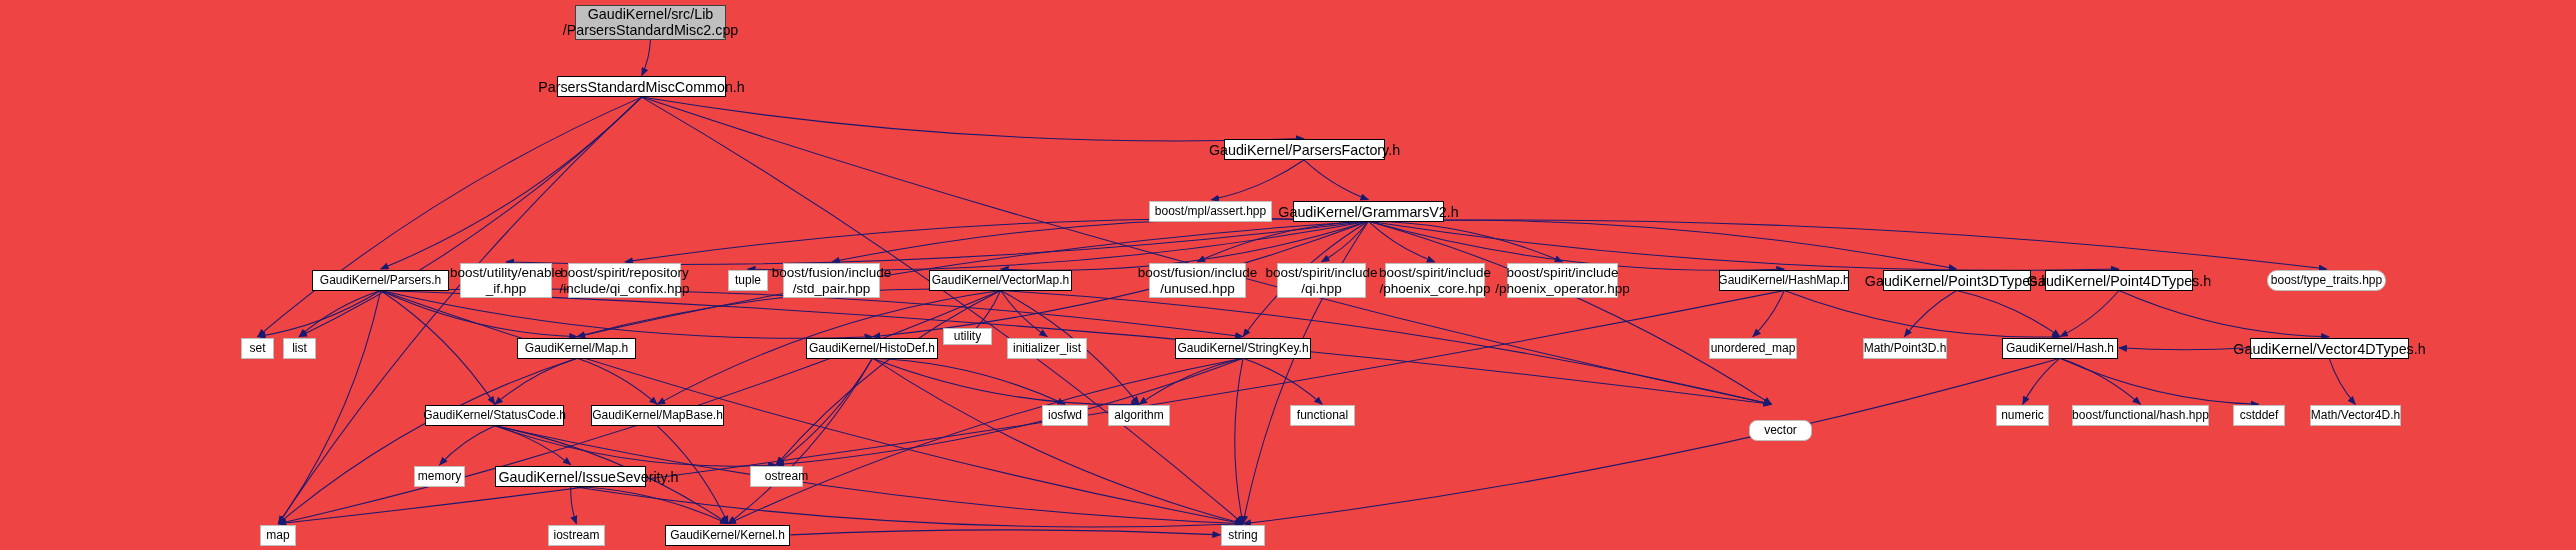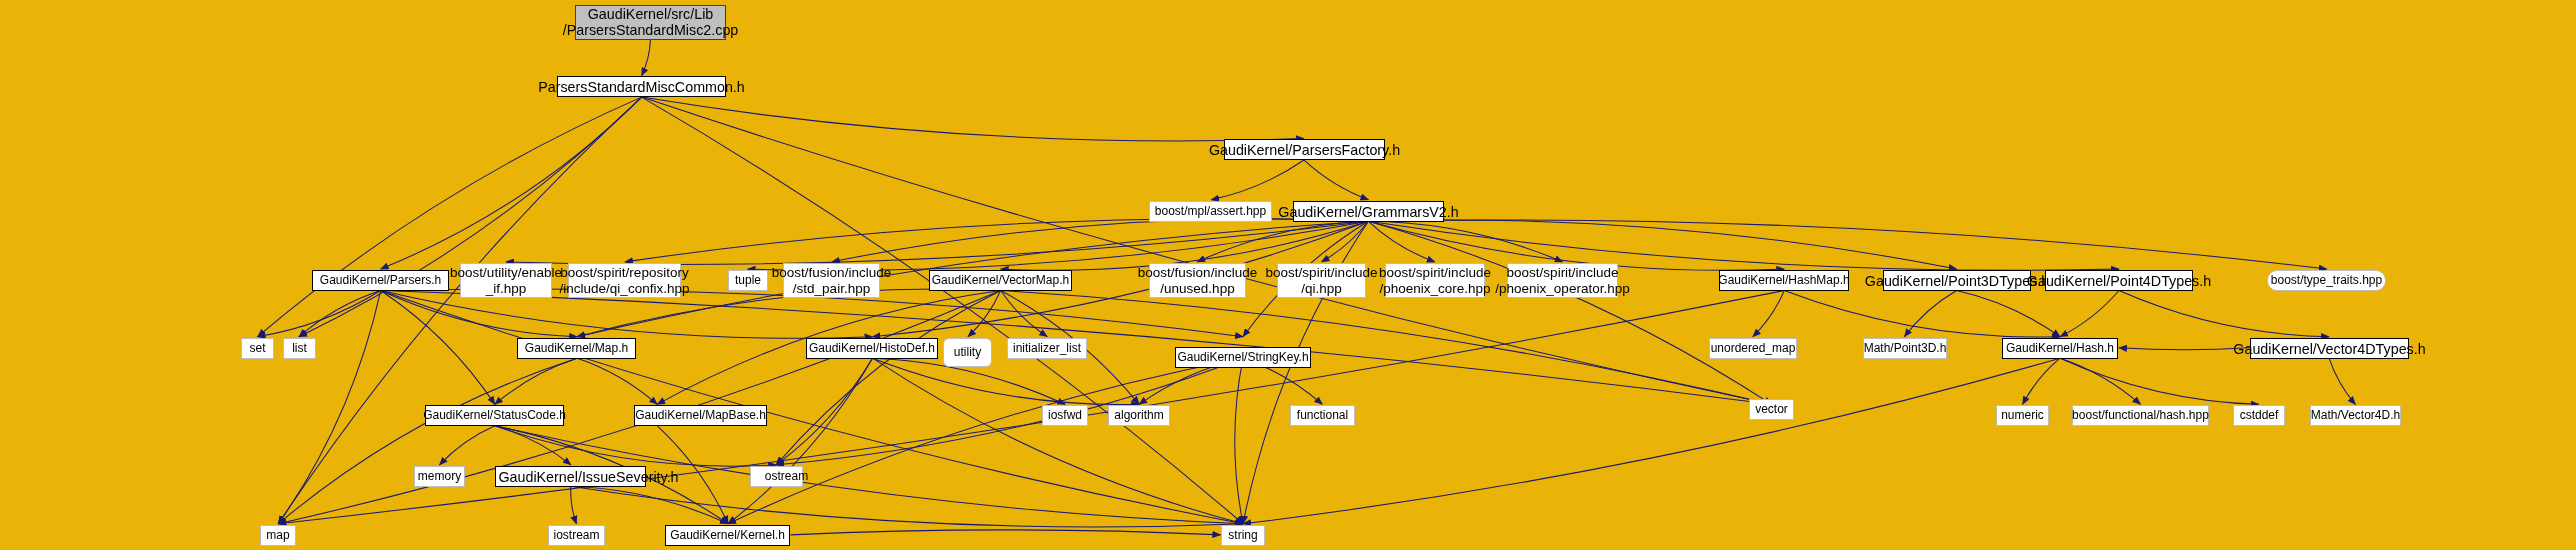--- a/index.html
+++ b/index.html
@@ -7,21 +7,21 @@
     padding: 0;
     background: #ffffff;
   }
   body {
     font-family: "Liberation Sans", sans-serif;
   }
   #graph-root {
     position: relative;
     width: 2576px;
     height: 550px;
-    background: #eab308;
+    background: #ef4444;
     overflow: hidden;
   }
   #edge-layer {
     position: absolute;
     left: 0;
     top: 0;
     width: 2576px;
     height: 550px;
   }
   .node {
@@ -166,33 +166,33 @@
       <div class="node" style="left: 1507px; top: 263px; width: 111px; height: 35px; font-size: 13.5px;">boost/spirit/include
 /phoenix_operator.hpp</div>
       <div class="node header" style="left: 1719px; top: 270px; width: 130px; height: 21px;">GaudiKernel/HashMap.h</div>
       <div class="node header" style="left: 1883px; top: 270px; width: 148px; height: 21px; font-size: 14.3px;">GaudiKernel/Point3DTypes.h</div>
       <div class="node header" style="left: 2045px; top: 270px; width: 148px; height: 21px; font-size: 14.3px;">GaudiKernel/Point4DTypes.h</div>
       <div class="node" style="left: 2267px; top: 270px; width: 119px; height: 21px; border-radius: 10px;">boost/type_traits.hpp</div>
       <div class="node" style="left: 241px; top: 338px; width: 33px; height: 21px;">set</div>
       <div class="node" style="left: 283px; top: 338px; width: 33px; height: 21px;">list</div>
       <div class="node header" style="left: 517px; top: 338px; width: 119px; height: 21px;">GaudiKernel/Map.h</div>
       <div class="node header" style="left: 806px; top: 338px; width: 132px; height: 21px;">GaudiKernel/HistoDef.h</div>
-      <div class="node" style="left: 943px; top: 338px; width: 49px; height: 29px; border-radius: 6px;">utility</div>
+      <div class="node" style="left: 943px; top: 328px; width: 49px; height: 17px;">utility</div>
       <div class="node" style="left: 1007px; top: 338px; width: 80px; height: 21px;">initializer_list</div>
-      <div class="node header" style="left: 1175px; top: 338px; width: 136px; height: 21px; margin-top: 9px;">GaudiKernel/StringKey.h</div>
+      <div class="node header" style="left: 1175px; top: 338px; width: 136px; height: 21px;">GaudiKernel/StringKey.h</div>
       <div class="node" style="left: 1709px; top: 338px; width: 88px; height: 21px;">unordered_map</div>
       <div class="node" style="left: 1863px; top: 338px; width: 84px; height: 21px;">Math/Point3D.h</div>
       <div class="node header" style="left: 2002px; top: 338px; width: 116px; height: 21px;">GaudiKernel/Hash.h</div>
       <div class="node header" style="left: 2250px; top: 338px; width: 159px; height: 21px; font-size: 14.3px;">GaudiKernel/Vector4DTypes.h</div>
       <div class="node header" style="left: 425px; top: 405px; width: 139px; height: 21px;">GaudiKernel/StatusCode.h</div>
-      <div class="node header" style="left: 591px; top: 405px; width: 133px; height: 21px; margin-left: 43px;">GaudiKernel/MapBase.h</div>
+      <div class="node header" style="left: 591px; top: 405px; width: 133px; height: 21px;">GaudiKernel/MapBase.h</div>
       <div class="node" style="left: 1042px; top: 405px; width: 46px; height: 21px;">iosfwd</div>
       <div class="node" style="left: 1108px; top: 405px; width: 62px; height: 21px;">algorithm</div>
       <div class="node" style="left: 1290px; top: 405px; width: 65px; height: 21px;">functional</div>
-      <div class="node" style="left: 1749px; top: 399px; width: 45px; height: 21px;">vector</div>
+      <div class="node" style="left: 1749px; top: 420px; width: 63px; height: 21px; border-radius: 8px;">vector</div>
       <div class="node" style="left: 1996px; top: 405px; width: 53px; height: 21px;">numeric</div>
       <div class="node" style="left: 2072px; top: 405px; width: 137px; height: 21px;">boost/functional/hash.hpp</div>
       <div class="node" style="left: 2233px; top: 405px; width: 52px; height: 21px;">cstddef</div>
       <div class="node" style="left: 2310px; top: 405px; width: 91px; height: 21px;">Math/Vector4D.h</div>
       <div class="node" style="left: 414px; top: 466px; width: 51px; height: 21px;">memory</div>
       <div class="node header" style="left: 495px; top: 466px; width: 151px; height: 21px; font-size: 14.3px; padding-left: 36px;">GaudiKernel/IssueSeverity.h</div>
       <div class="node" style="left: 750px; top: 466px; width: 53px; height: 21px; padding-left: 20px;">ostream</div>
       <div class="node" style="left: 260px; top: 525px; width: 36px; height: 21px;">map</div>
       <div class="node" style="left: 548px; top: 525px; width: 57px; height: 21px;">iostream</div>
       <div class="node header" style="left: 665px; top: 525px; width: 125px; height: 21px;">GaudiKernel/Kernel.h</div>

